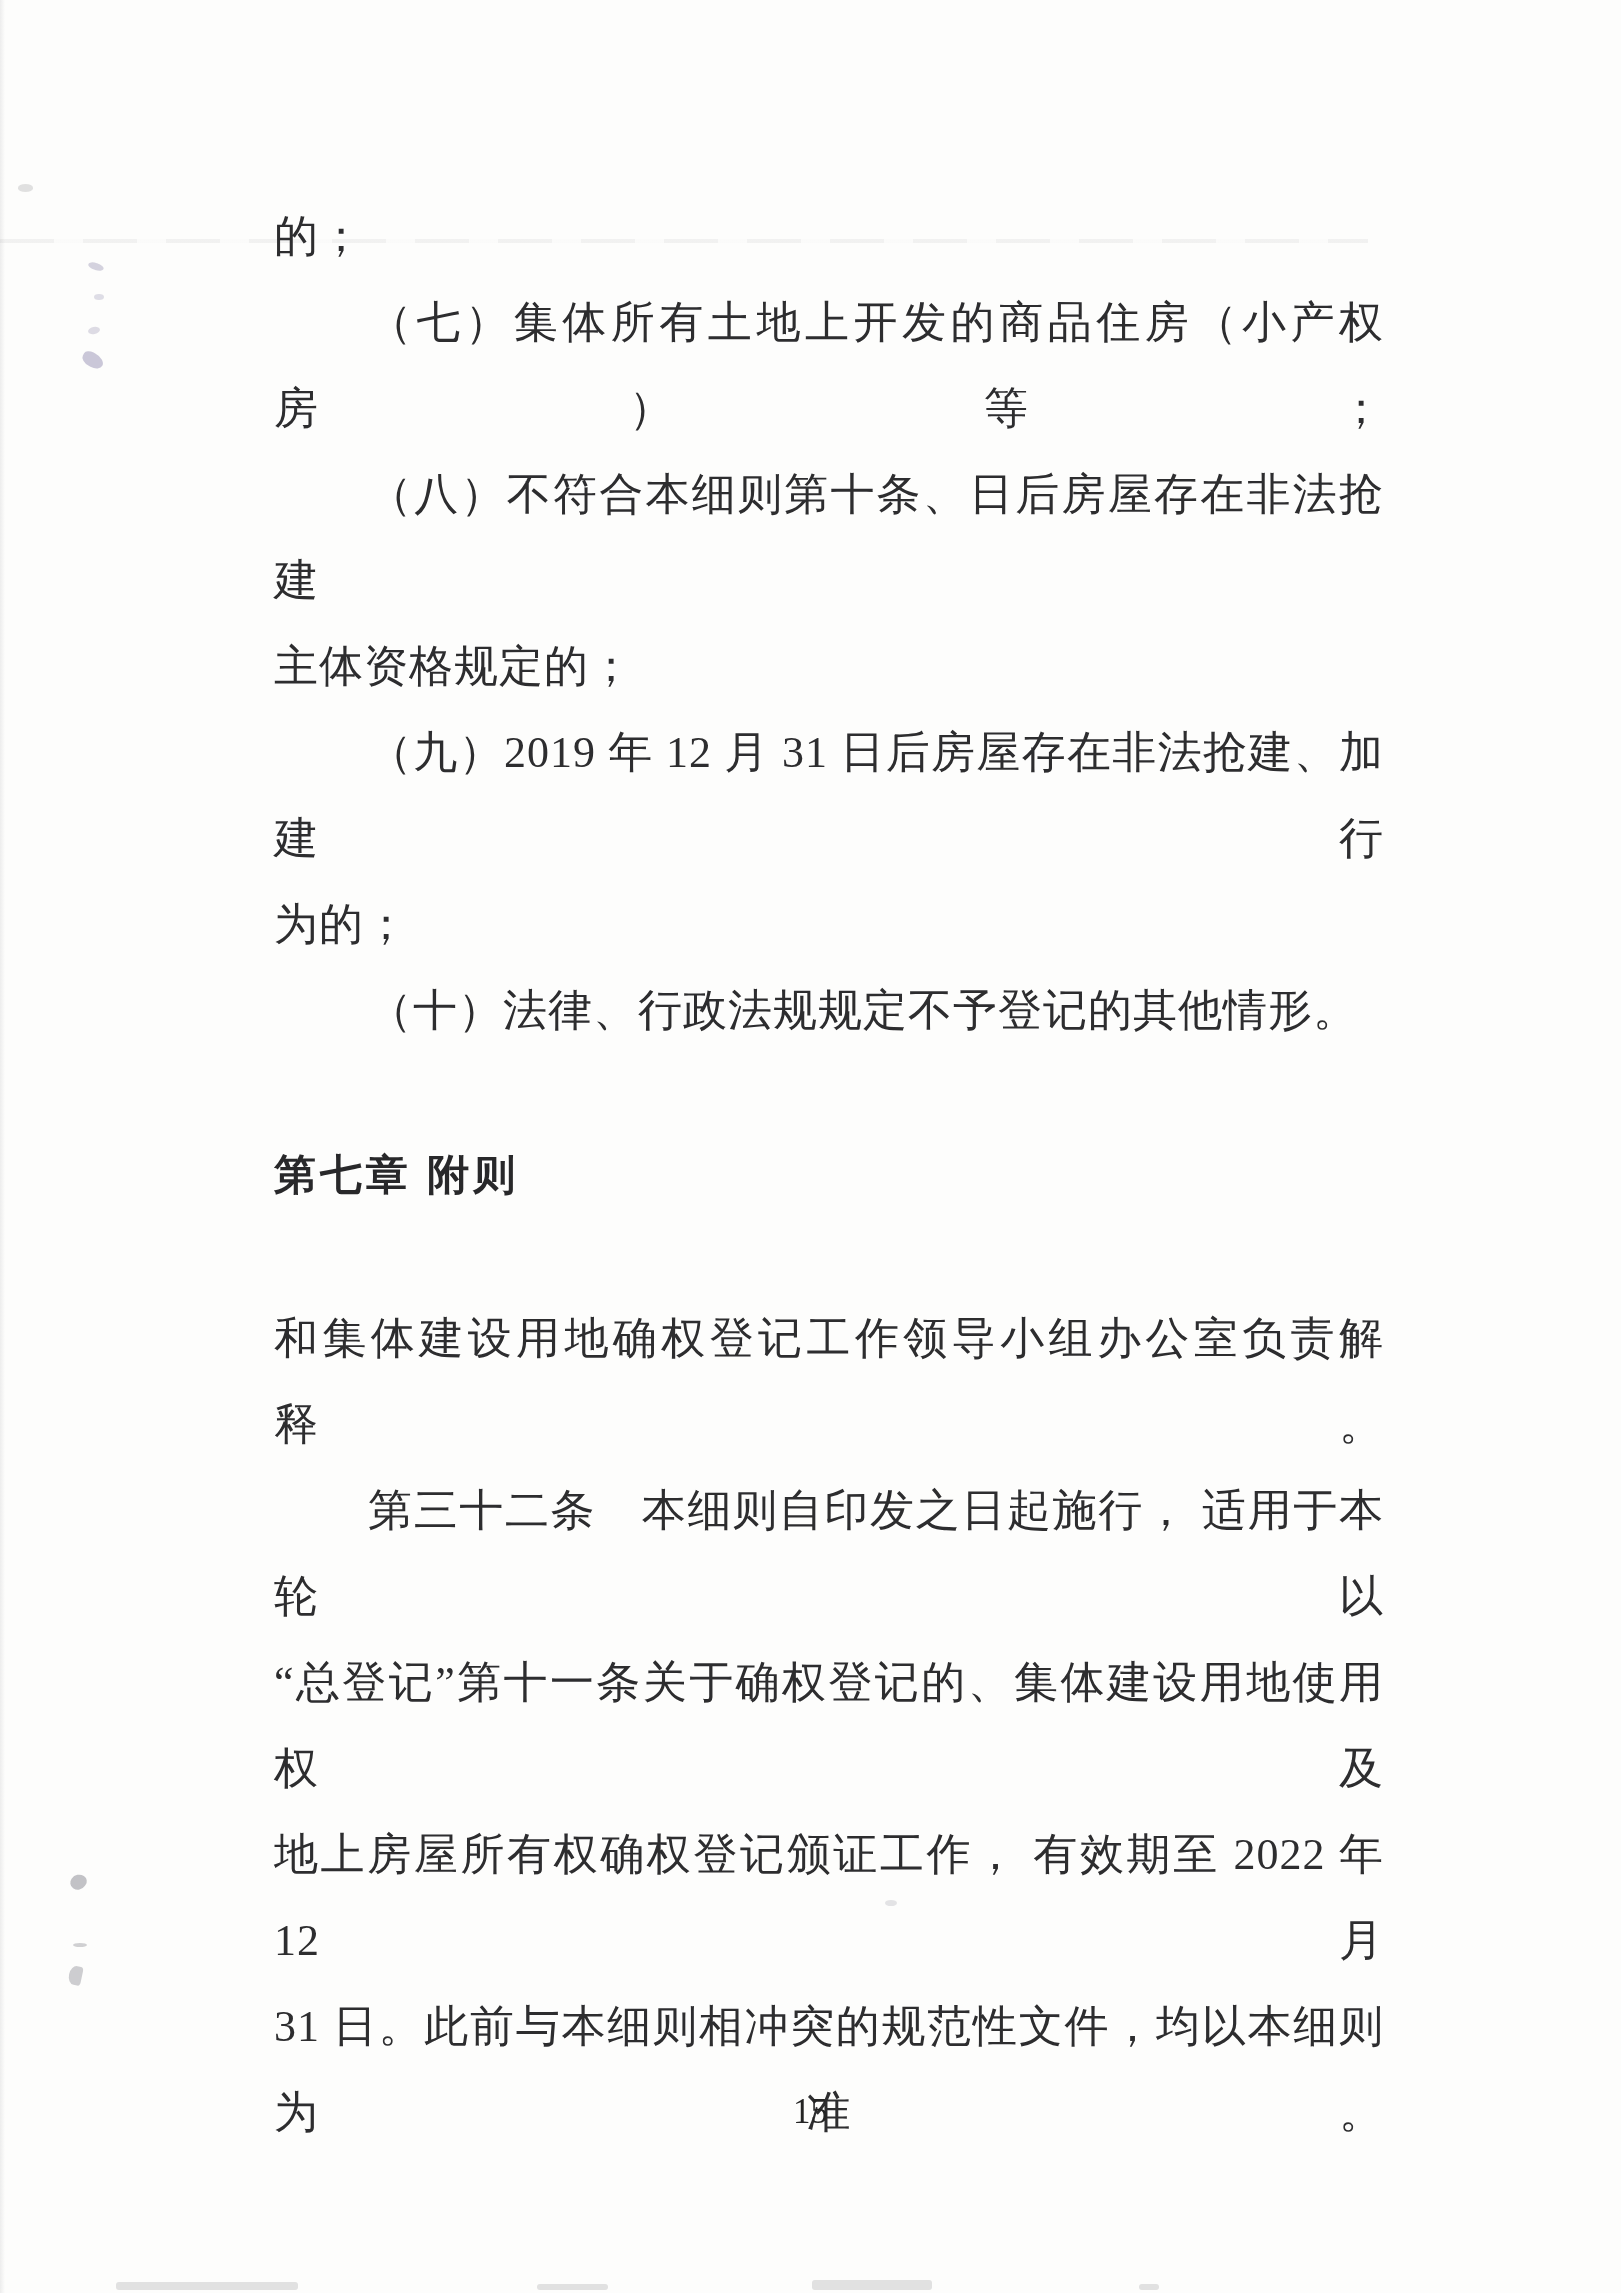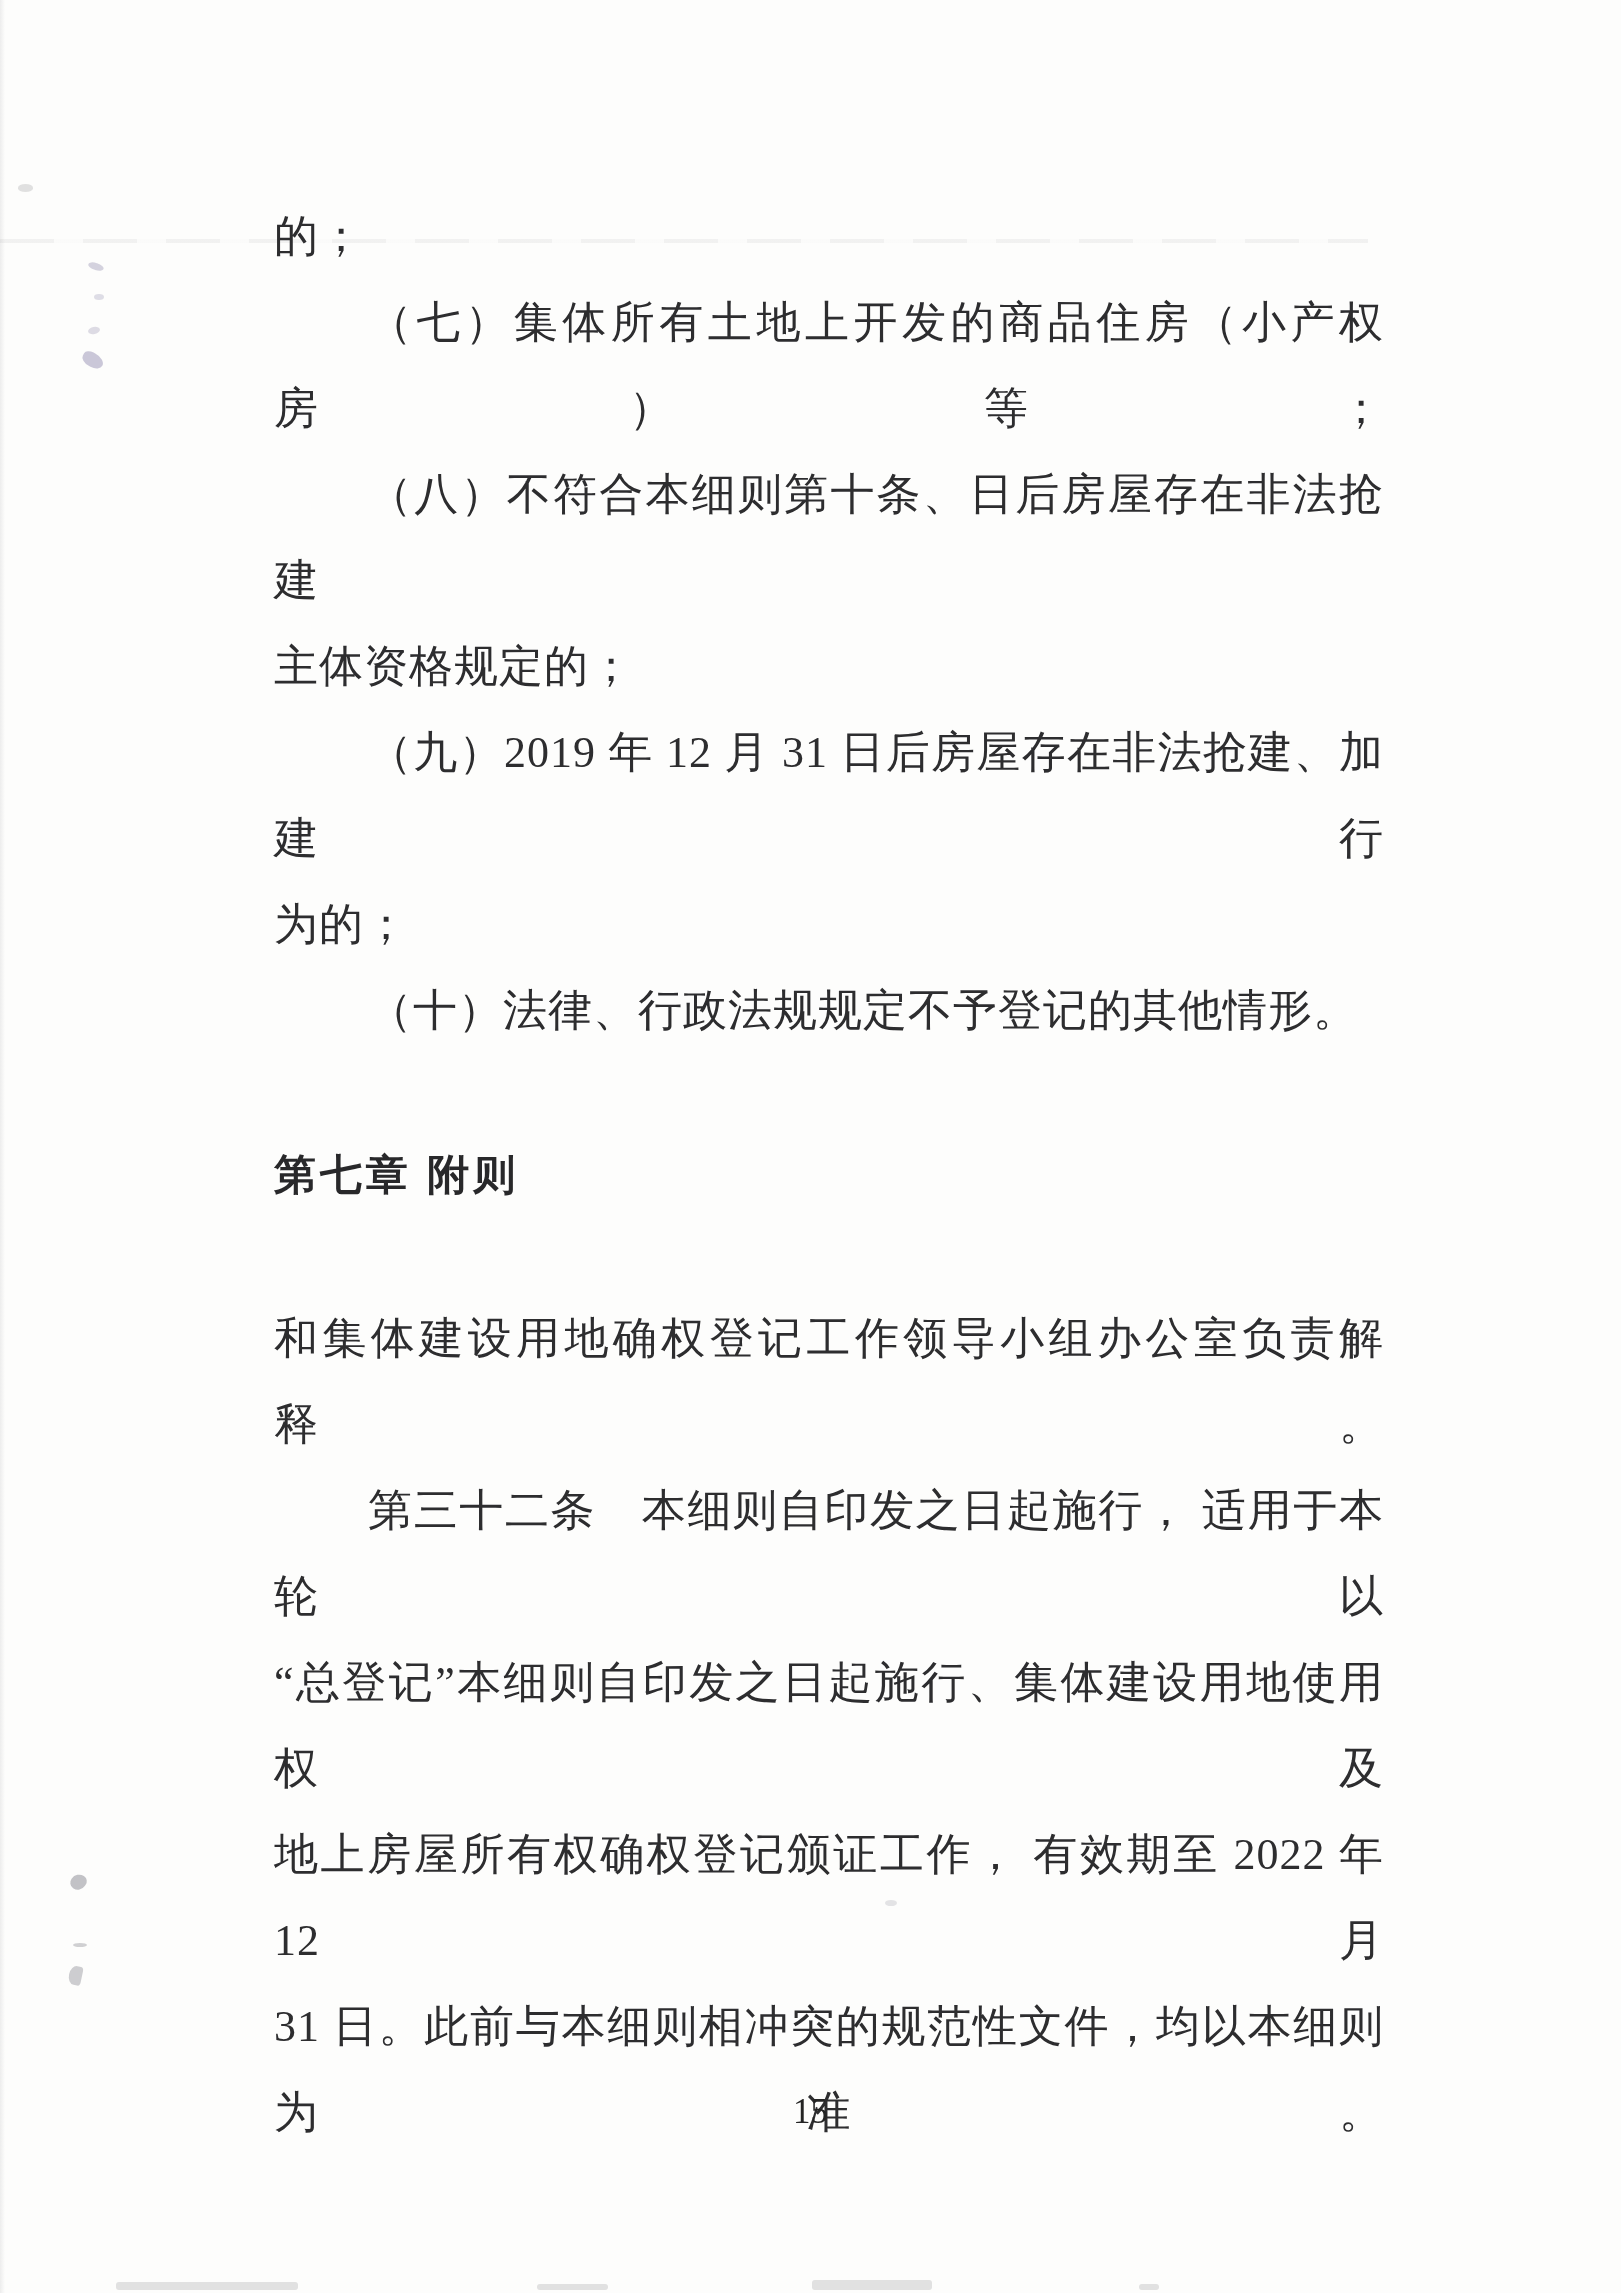--- a/index.html
+++ b/index.html
@@ -101,21 +101,21 @@
     <p class="line indent fill">（八）不符合本细则第十条、日后房屋存在非法抢建</p>
     <p class="line">主体资格规定的；</p>
     <p class="line indent fill">（九）2019 年 12 月 31 日后房屋存在非法抢建、加建行</p>
     <p class="line">为的；</p>
     <p class="line indent">（十）法律、行政法规规定不予登记的其他情形。</p>
 
     <p class="chapter-heading">第七章 附则</p>
 
     <p class="line fill">和集体建设用地确权登记工作领导小组办公室负责解释。</p>
     <p class="line indent fill">第三十二条　本细则自印发之日起施行， 适用于本轮以</p>
-    <p class="line fill">“总登记”本细则自印发之日起施行、集体建设用地使用权及</p>
+    <p class="line fill">“总登记”第十一条关于确权登记的、集体建设用地使用权及</p>
     <p class="line fill">地上房屋所有权确权登记颁证工作， 有效期至 2022 年 12 月</p>
     <p class="line fill">31 日。此前与本细则相冲突的规范性文件，均以本细则为准。</p>
   </div>
 
   <div class="page-number">15</div>
 
 </div>
 
 
 </body></html>

